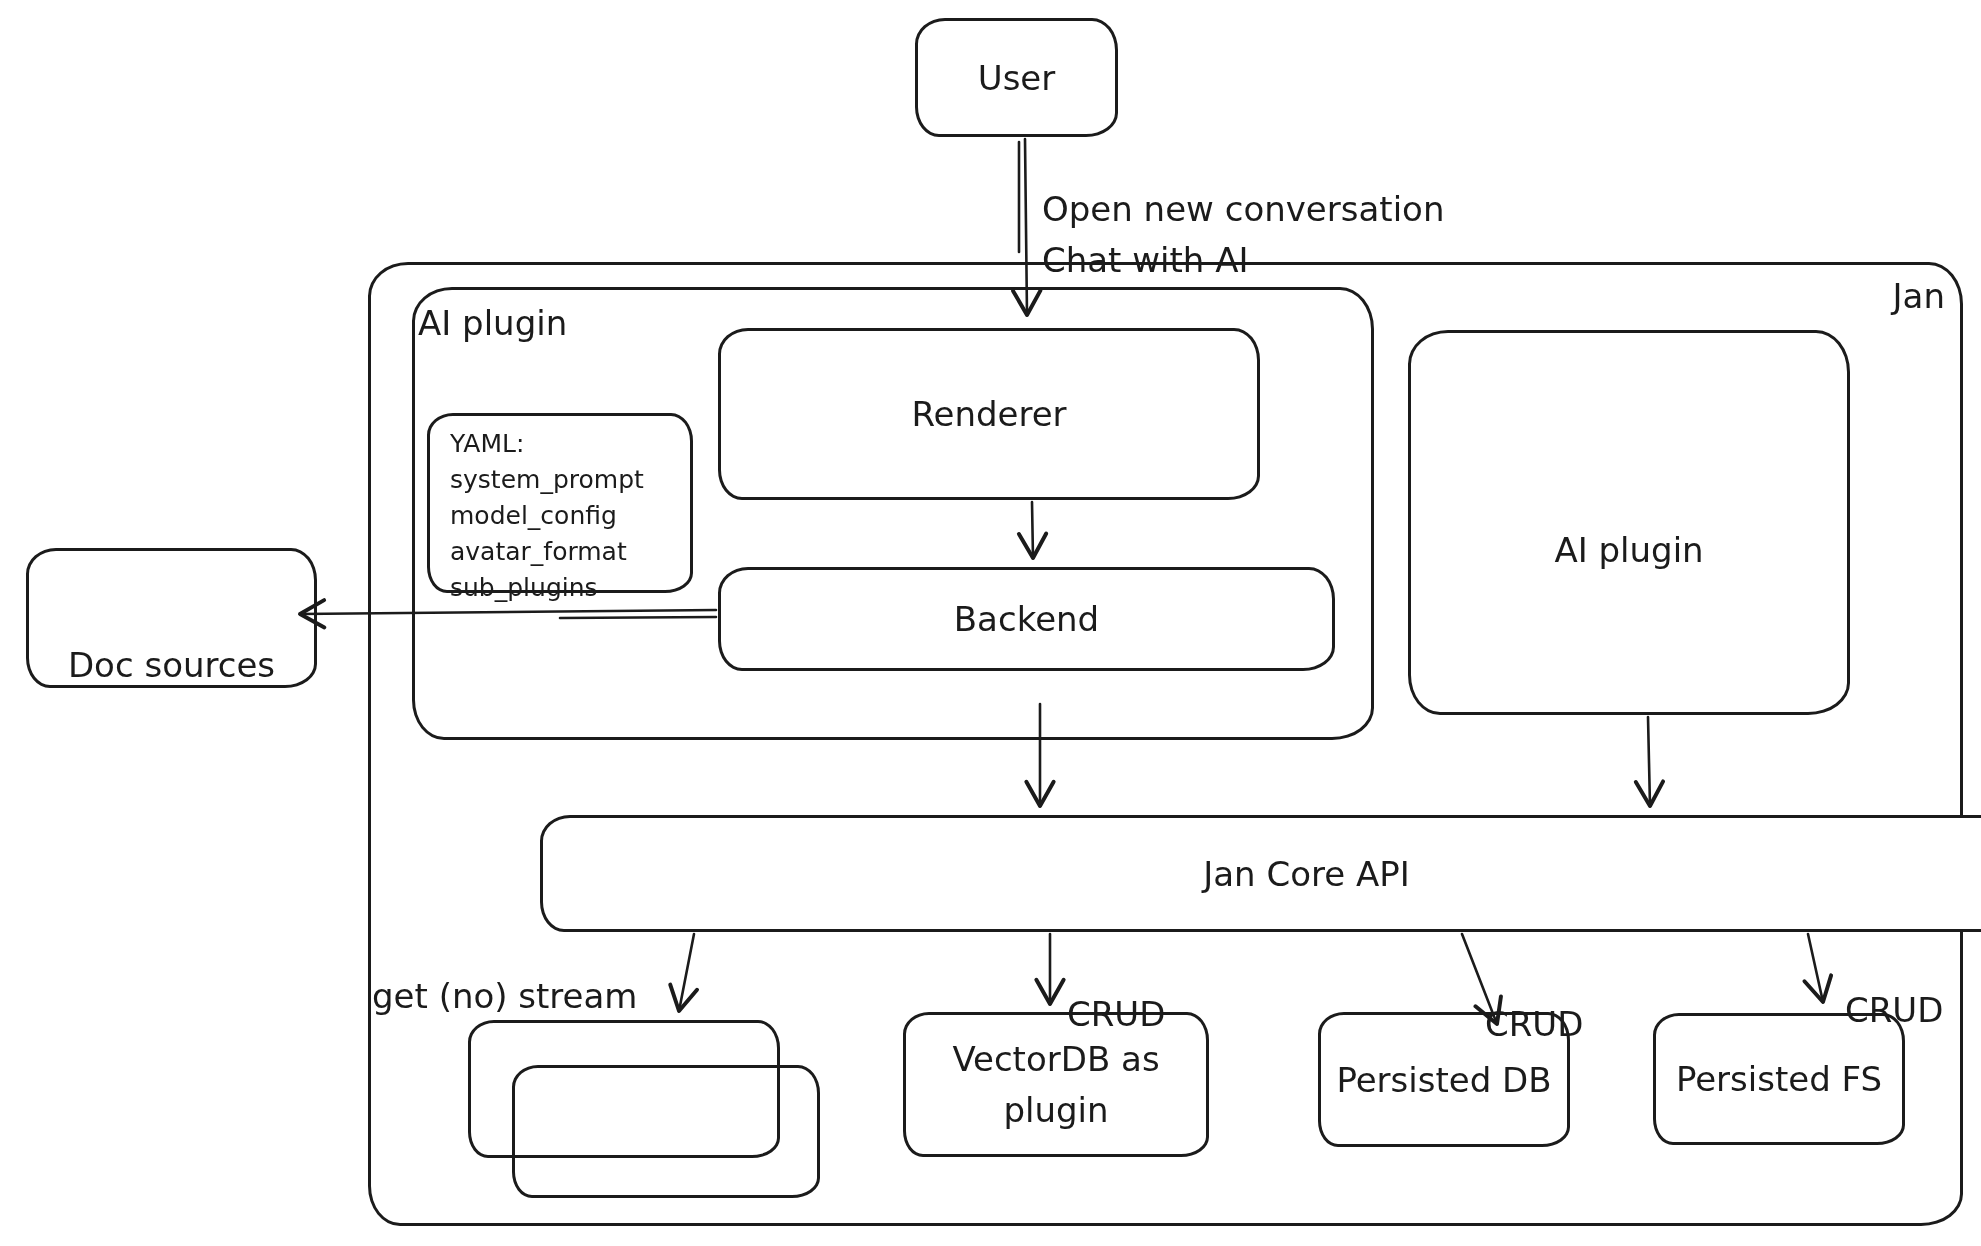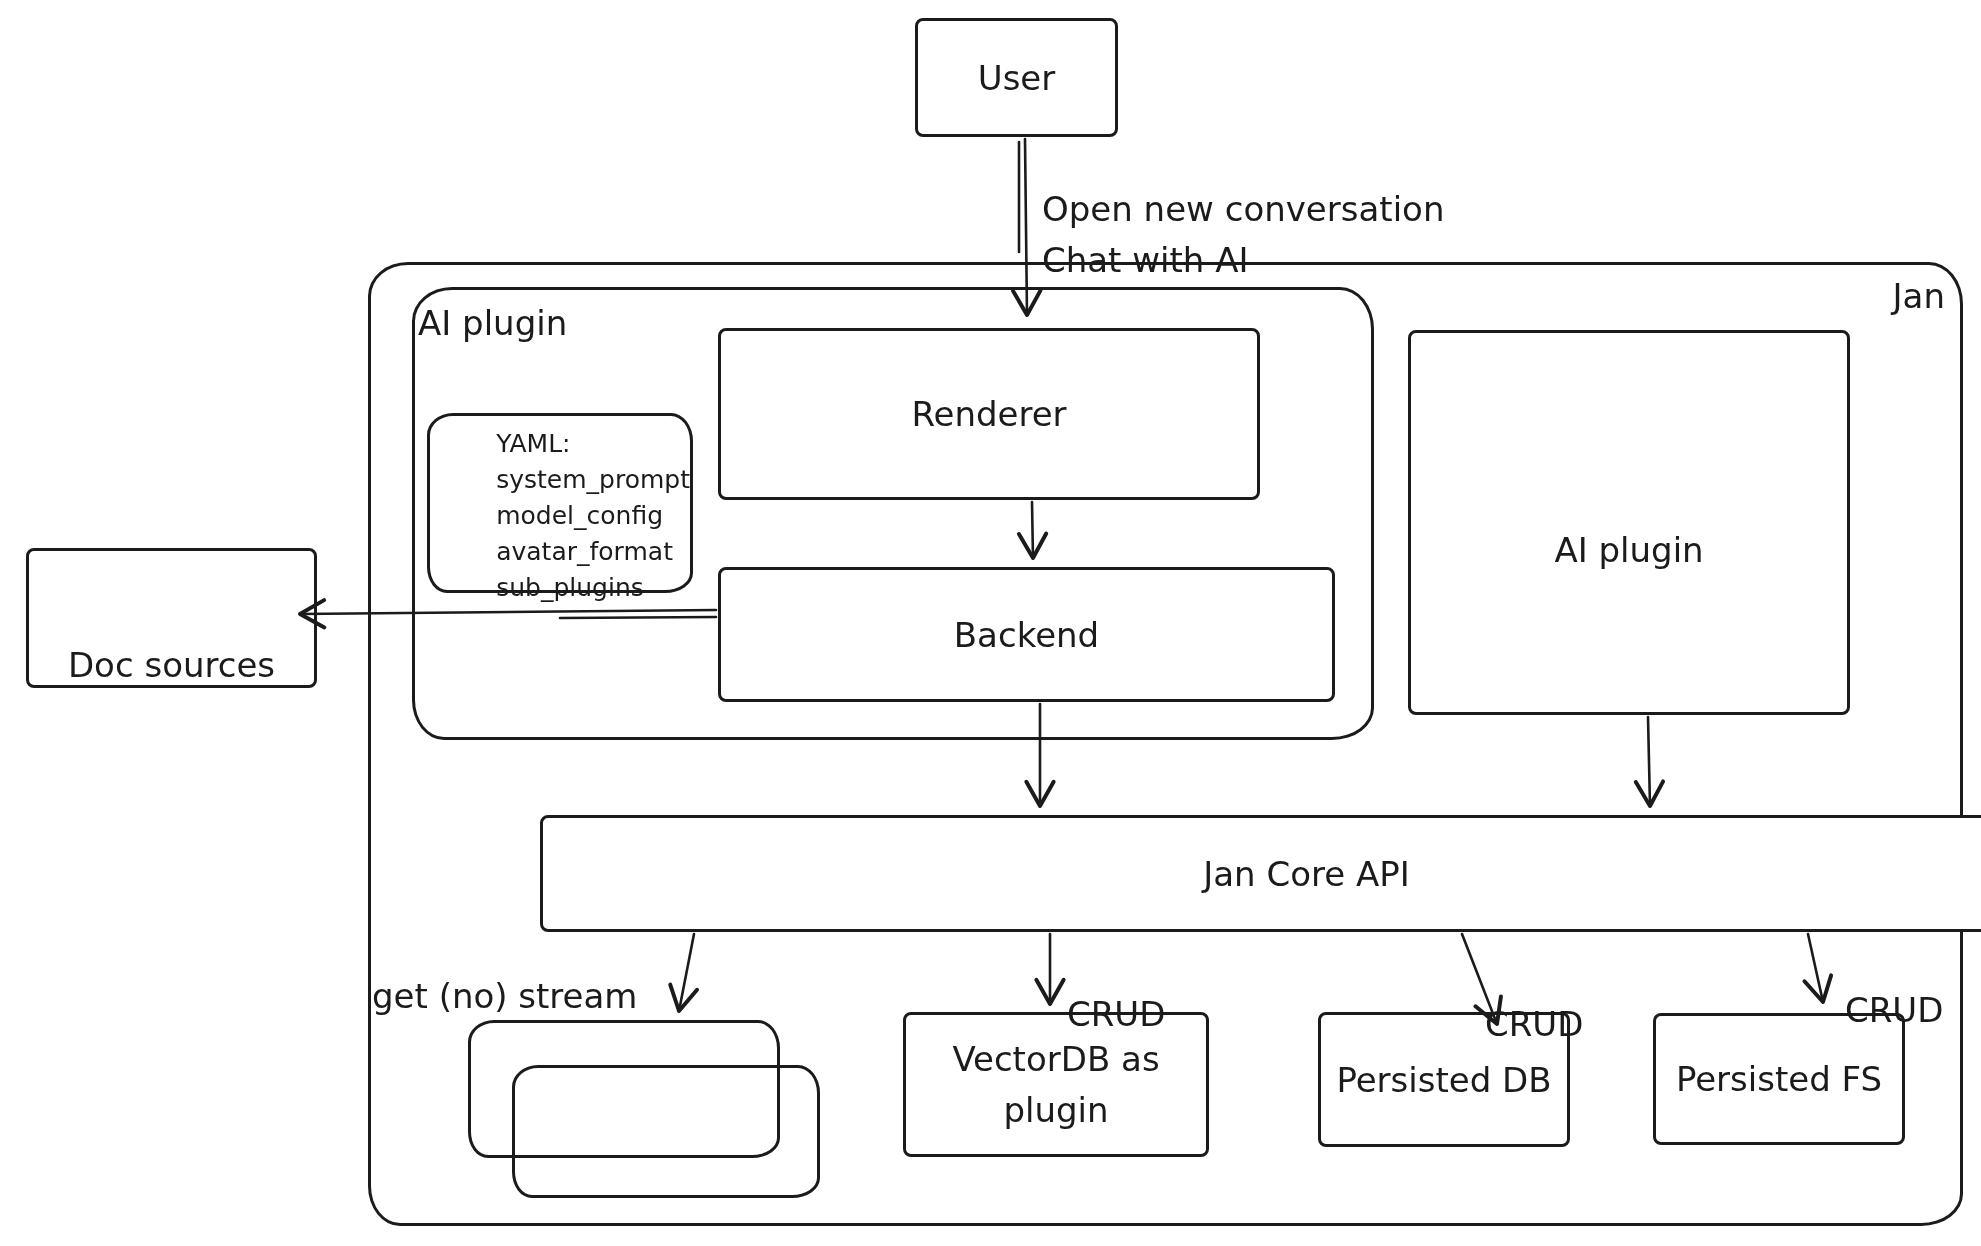--- a/index.html
+++ b/index.html
@@ -21,21 +21,21 @@
   }
   
   .r1{border-radius:30px 26px 32px 24px / 26px 32px 24px 30px;}
   .r2{border-radius:40px 34px 42px 32px / 34px 42px 32px 40px;}
   .r3{border-radius:26px 22px 28px 20px / 22px 28px 20px 26px;}
   .label{
     position:absolute;
     white-space:nowrap;
     line-height:1.2;
   }
-  .fs-node{font-size:34px;border-radius:8px;}
+  .fs-node{font-size:34px;}
   .fs-edge{font-size:34px;margin-top:34px;}
   .yaml-line{font-size:25px;line-height:36px;white-space:nowrap;}
   .wrap{white-space:normal;}
   svg.overlay{
     position:absolute;left:0;top:0;width:1981px;height:1246px;
     pointer-events:none;
   }
   .ghost{background:transparent;}
 </style>
 </head>
@@ -50,25 +50,25 @@
   <div class="label fs-node" style="left:418px;top:303px;">AI plugin</div>
 
   <div class="node r1 fs-node" style="left:915px;top:18px;width:203px;height:119px;">
     <span>User</span>
   </div>
 
   <div class="node r1 fs-node" style="left:718px;top:328px;width:542px;height:172px;">
     <span>Renderer</span>
   </div>
 
-  <div class="node r1 fs-node" style="left:718px;top:567px;width:617px;height:135px;">
+  <div class="node r1 fs-node" style="left:718px;top:567px;width:617px;height:104px;">
     <span>Backend</span>
   </div>
 
-  <div class="node r3" style="left:427px;top:413px;width:266px;height:180px;align-items:flex-start;justify-content:flex-end;padding:10px 0 0 20px;">
+  <div class="node r3" style="left:427px;top:413px;width:266px;height:180px;align-items:flex-start;justify-content:flex-start;padding:10px 0 0 20px;">
     <div style="text-align:left;">
       <div class="yaml-line">YAML:</div>
       <div class="yaml-line">system_prompt</div>
       <div class="yaml-line">model_config</div>
       <div class="yaml-line">avatar_format</div>
       <div class="yaml-line">sub_plugins</div>
     </div>
   </div>
 
   <div class="node r1 fs-node" style="left:26px;top:548px;width:291px;height:140px;align-items:flex-end;">

